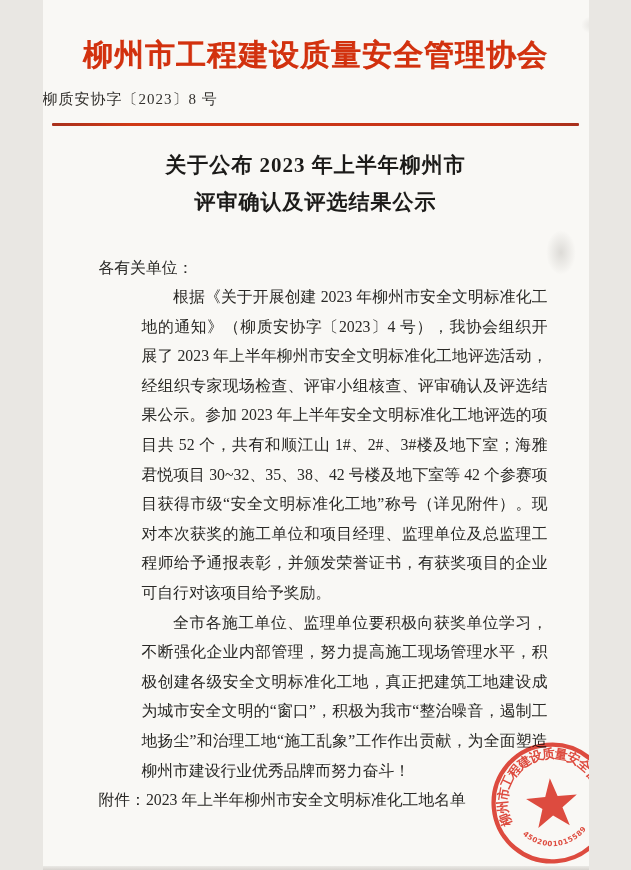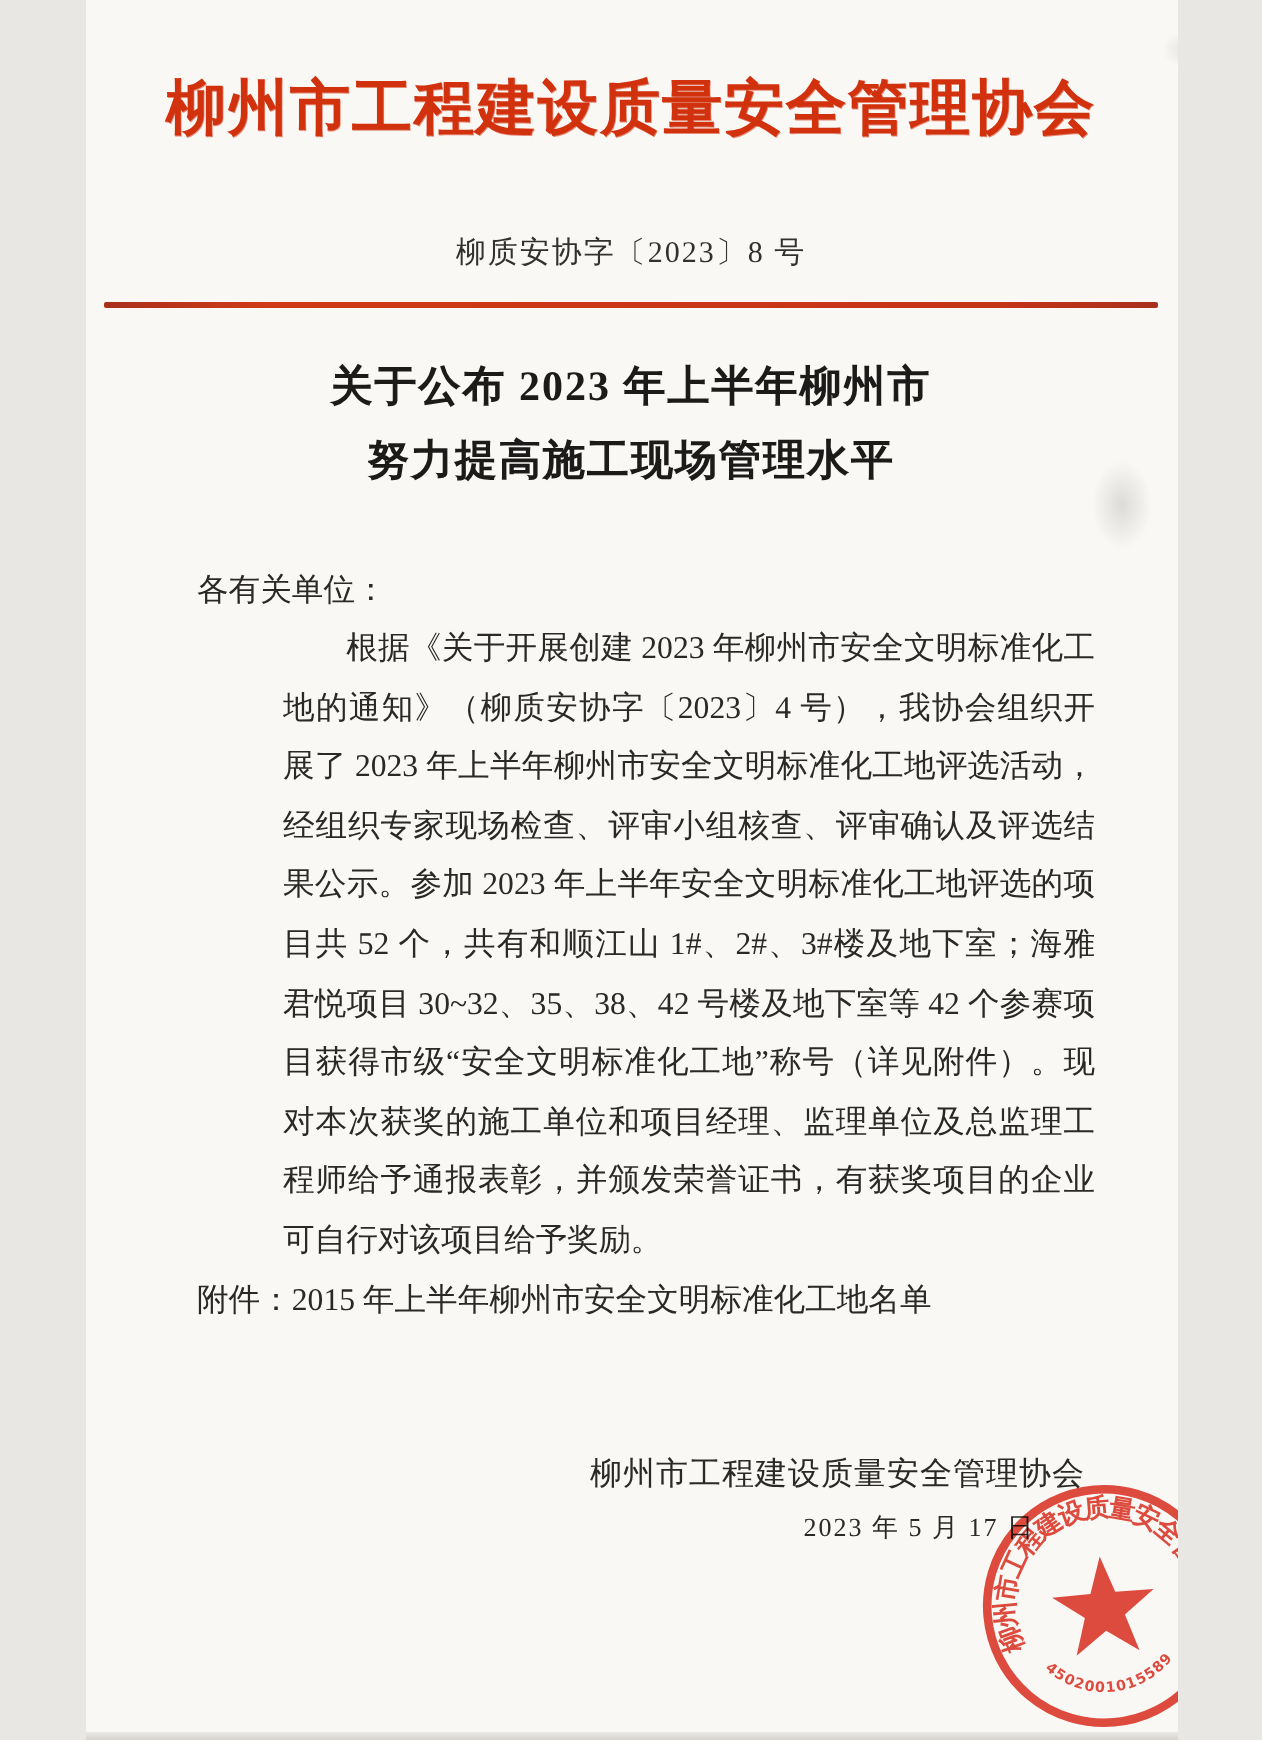--- a/index.html
+++ b/index.html
@@ -18,22 +18,21 @@
     margin-top: 37px;
     text-align: center;
     font-size: 30px;
     font-weight: bold;
     letter-spacing: 1px;
     line-height: 36px;
     color: #d2310e;
     text-shadow: 0.4px 0.4px 0 rgba(210,49,14,0.55);
   }
   .doc-number {
-    margin-top: 44px;
-    text-align: center;
+    margin-top: 16px;
     font-size: 15px;
     line-height: 20px;
     color: #33312e;
     letter-spacing: 1px;
   }
   .red-rule {
     margin: 14px auto 0 auto;
     width: 527px;
     height: 2.5px;
     background: linear-gradient(to right, #a8301c, #d03a16 15%, #c53318 85%, #a8301c);
@@ -133,27 +132,28 @@
   <div class="smudge s2"></div>
 
   <h1 class="org-header">柳州市工程建设质量安全管理协会</h1>
 
   <div class="doc-number">柳质安协字〔2023〕8 号</div>
 
   <div class="red-rule"></div>
 
   <div class="doc-title">
     <div>关于公布 2023 年上半年柳州市</div>
-    <div>努力提高施工现场管理水平</div>
+    <div>评审确认及评选结果公示</div>
   </div>
 
   <div class="body-block">
     <p class="salutation">各有关单位：</p>
     <p class="para indent">根据《关于开展创建 2023 年柳州市安全文明标准化工地的通知》（柳质安协字〔2023〕4 号），我协会组织开展了 2023 年上半年柳州市安全文明标准化工地评选活动，经组织专家现场检查、评审小组核查、评审确认及评选结果公示。参加 2023 年上半年安全文明标准化工地评选的项目共 52 个，共有和顺江山 1#、2#、3#楼及地下室；海雅君悦项目 30~32、35、38、42 号楼及地下室等 42 个参赛项目获得市级“安全文明标准化工地”称号（详见附件）。现对本次获奖的施工单位和项目经理、监理单位及总监理工程师给予通报表彰，并颁发荣誉证书，有获奖项目的企业可自行对该项目给予奖励。</p>
-    <p class="attachment">附件：2015 年上半年柳州市安全文明标准化工地名单</p>
+    <p class="para indent">全市各施工单位、监理单位要积极向获奖单位学习，不断强化企业内部管理，努力提高施工现场管理水平，积极创建各级安全文明标准化工地，真正把建筑工地建设成为城市安全文明的“窗口”，积极为我市“整治噪音，遏制工地扬尘”和治理工地“施工乱象”工作作出贡献，为全面塑造柳州市建设行业优秀品牌而努力奋斗！</p>
+    <p class="attachment">附件：2023 年上半年柳州市安全文明标准化工地名单</p>
   </div>
 
   <div class="signature-block">
     <div class="sig-org">柳州市工程建设质量安全管理协会</div>
     <div class="sig-date">2023 年 5 月 17 日</div>
   </div>
 
   <svg class="seal" viewBox="0 0 140 140" xmlns="http://www.w3.org/2000/svg">
     <defs>
       <path id="sealTextArc" d="M 25.8,86.1 A 47 47 0 1 1 114.2,86.1" fill="none"></path>

